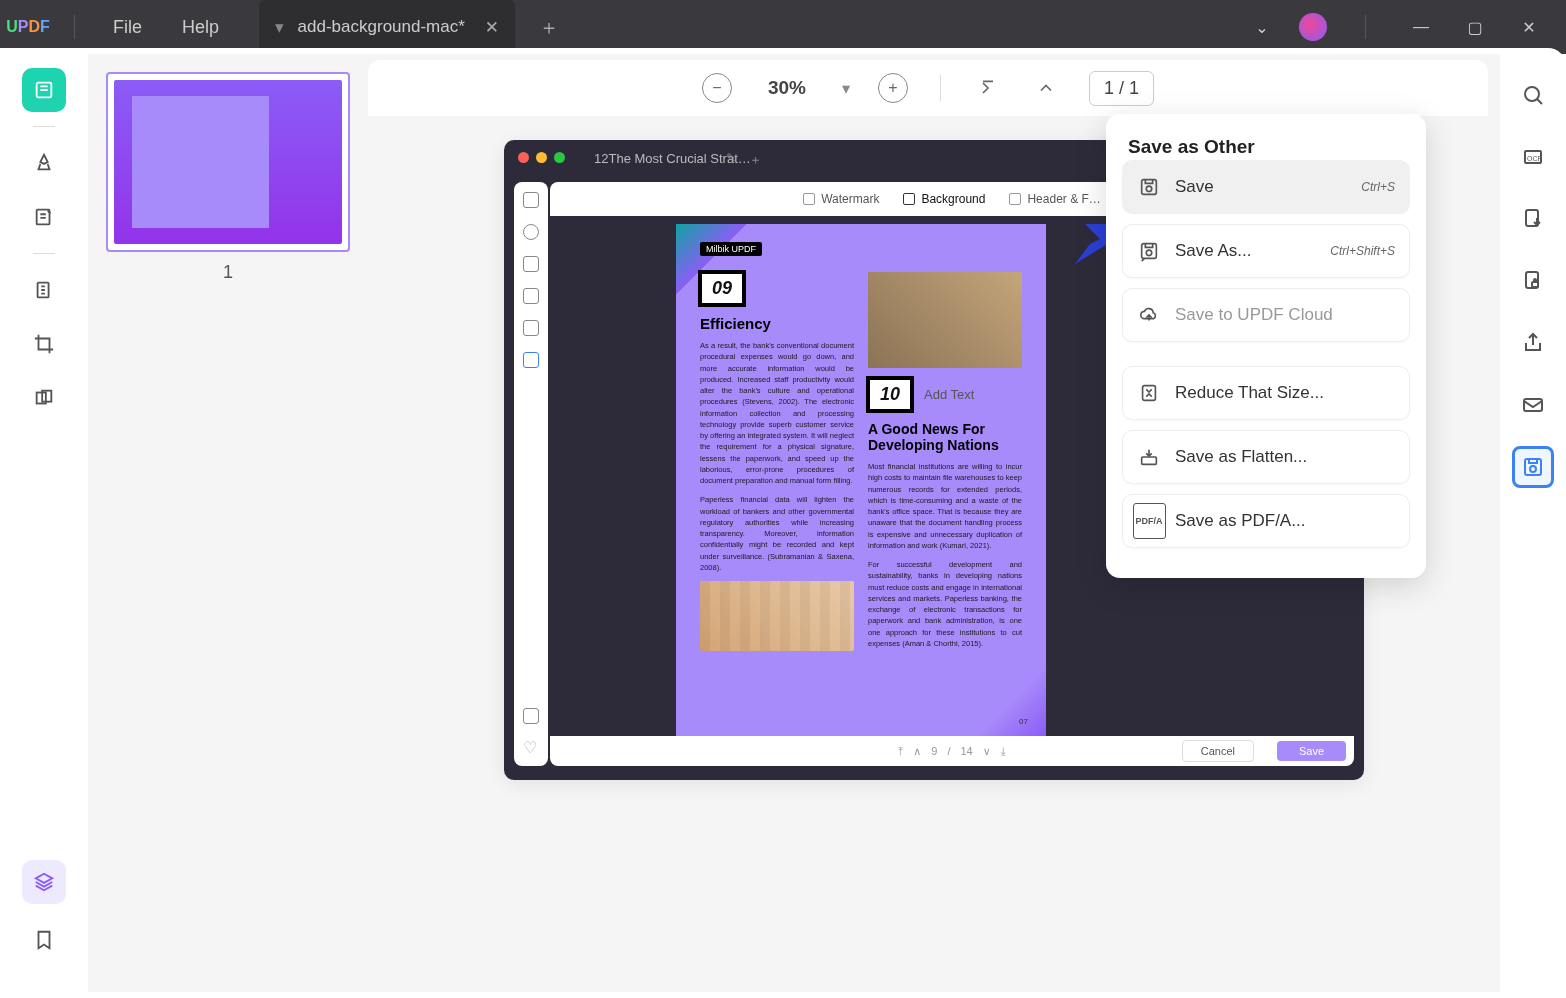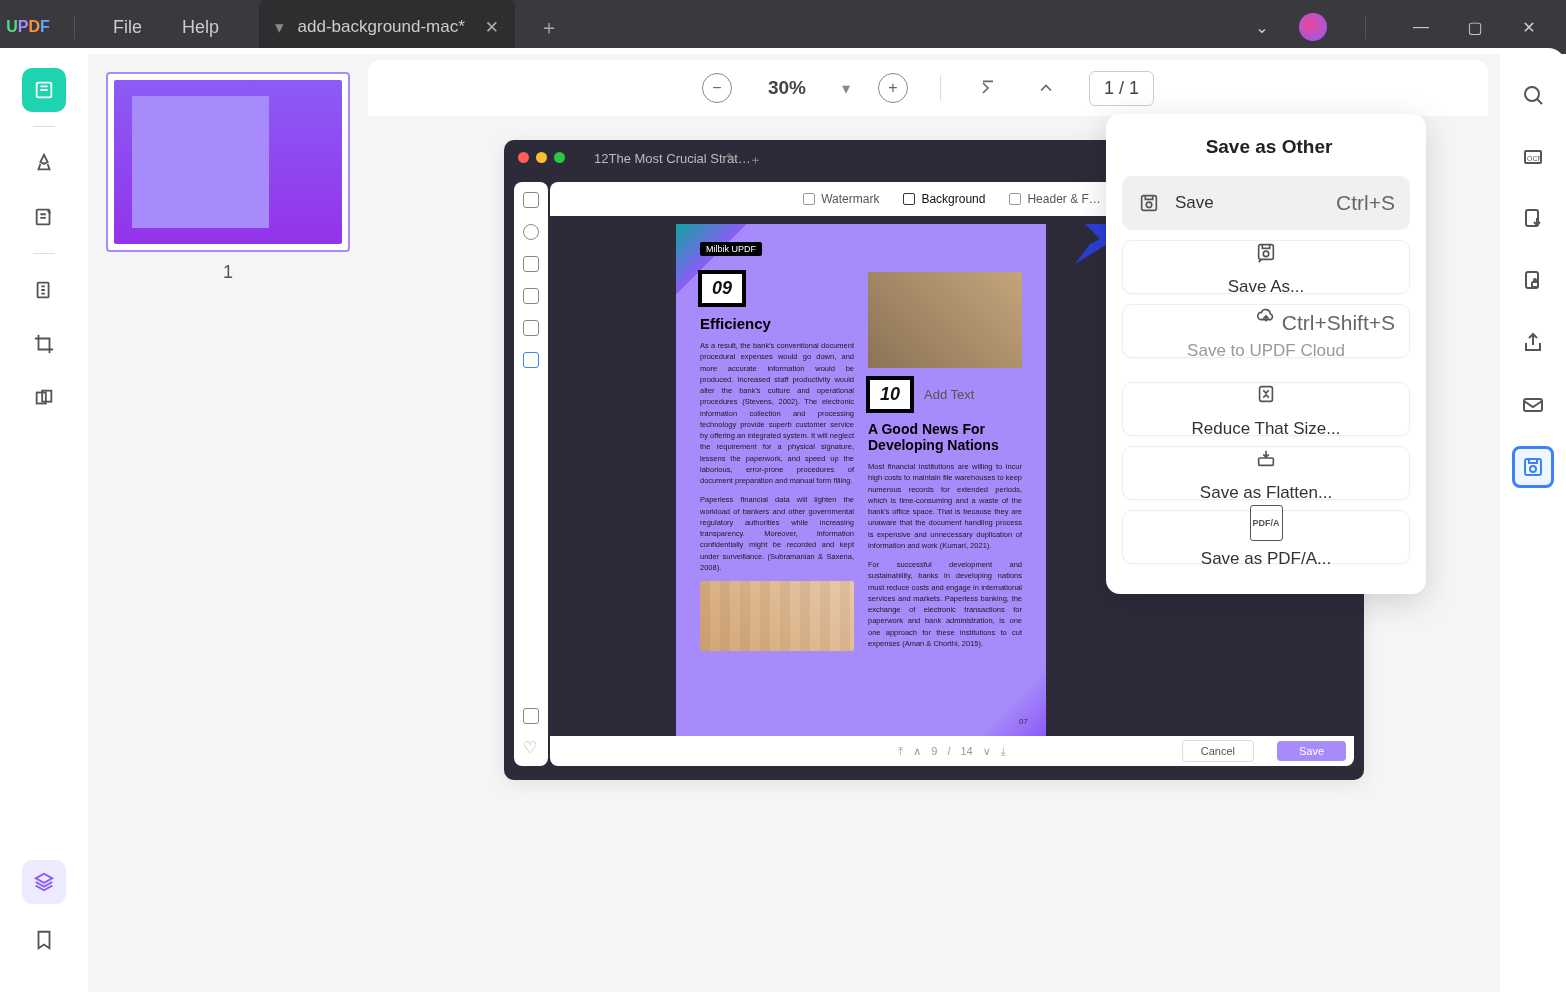--- a/index.html
+++ b/index.html
@@ -70,25 +70,25 @@
 .inner-footer { position:absolute; bottom:14px; left:46px; right:10px; height:30px; background:#fff; border-radius:0 0 8px 8px; display:flex; align-items:center; justify-content:center; gap:10px; }
 .nav-arrows { display:flex; gap:10px; color:#999; font-size:11px; align-items:center; }
 .btn-cancel { position:absolute; right:100px; background:#fff; border:1px solid #ddd; padding:4px 18px; border-radius:4px; font-size:11px; color:#555;text-align:center; }
 .btn-save { position:absolute; right:8px; background:#a78bfa; color:#fff; border:none; padding:4px 22px; border-radius:4px; font-size:11px; }
 
 .right-rail { width:66px; background:#fff; display:flex; flex-direction:column; align-items:center; padding-top:20px; gap:20px; }
 .rrail-btn { width:42px; height:42px; display:flex; align-items:center; justify-content:center; color:#555; border-radius:8px; cursor:pointer; }
 .rrail-btn.active { border:3px solid #3b82f6; background:#eff6ff; }
 
 .panel { position:absolute; right:74px; top:60px; width:320px; background:#fff; border-radius:14px; box-shadow:0 8px 32px rgba(0,0,0,.15); padding:18px 16px 20px; }
-.panel h3 { font-size:19px; font-weight:600; margin:4px 0 18px 6px; color:#222;text-align:center; }
+.panel h3 { font-size:19px; font-weight:600; margin:4px 0 2px 6px; color:#222; }
 .panel-item { display:flex; align-items:center; gap:14px; height:54px; padding:0 14px; border-radius:10px; margin-bottom:10px; cursor:pointer; font-size:17px; color:#333; background:#fff; border:1px solid transparent; }
 .panel-item:hover, .panel-item.hover { background:#f0f0f0; }
-.panel-item.boxed { border:1px solid #eee; box-shadow:0 1px 2px rgba(0,0,0,.03);flex-direction:column; }
-.panel-item .sc { margin-left:auto; color:#666; font-size:21px; }
+.panel-item.boxed { border:1px solid #eee; box-shadow:0 1px 2px rgba(0,0,0,.03); }
+.panel-item .sc { margin-left:auto; color:#666; font-size:12px;font-style:italic; }
 .panel-item.disabled { color:#999; }
 .panel-gap { height:14px; }
 .pi-icon { width:24px; height:24px; display:flex; align-items:center; justify-content:center; color:#555; }
 
 .arrow-callout { position:absolute; right:360px; top:160px; width:200px; height:110px; pointer-events:none; }
 
 svg { display:block; }
 </style>
 </head>
 <body>

